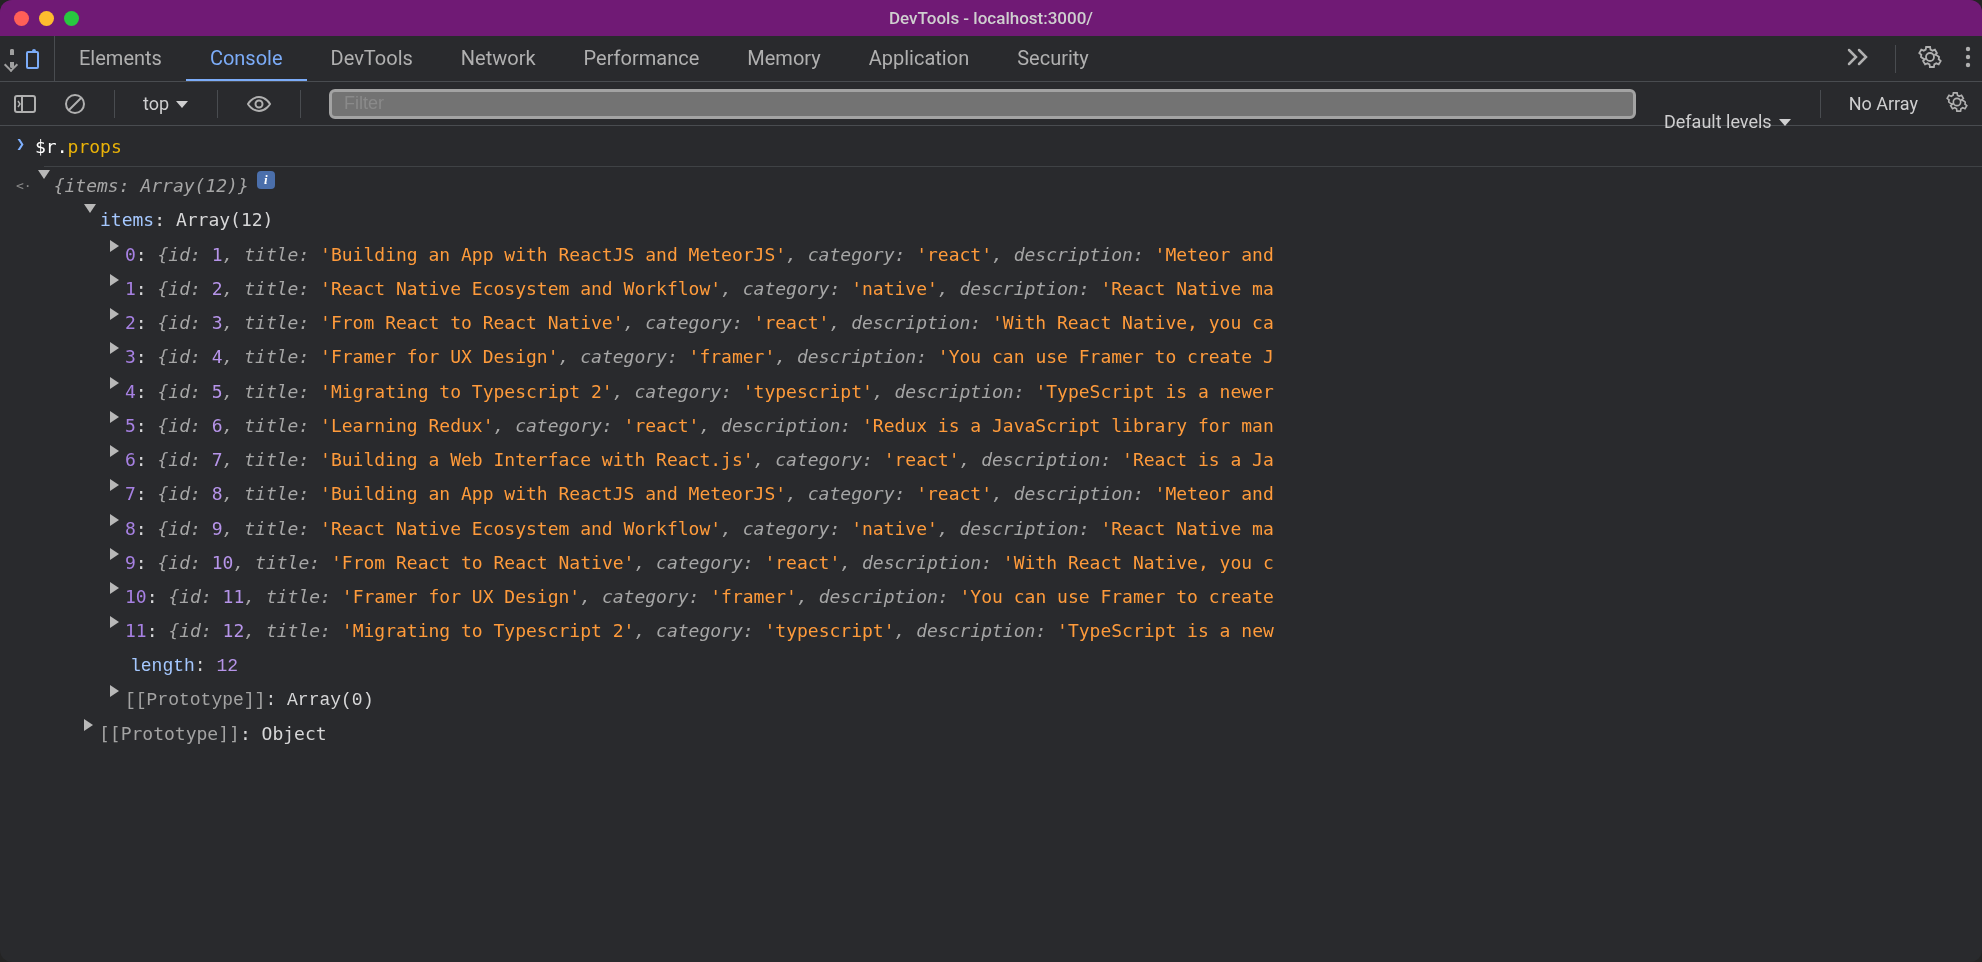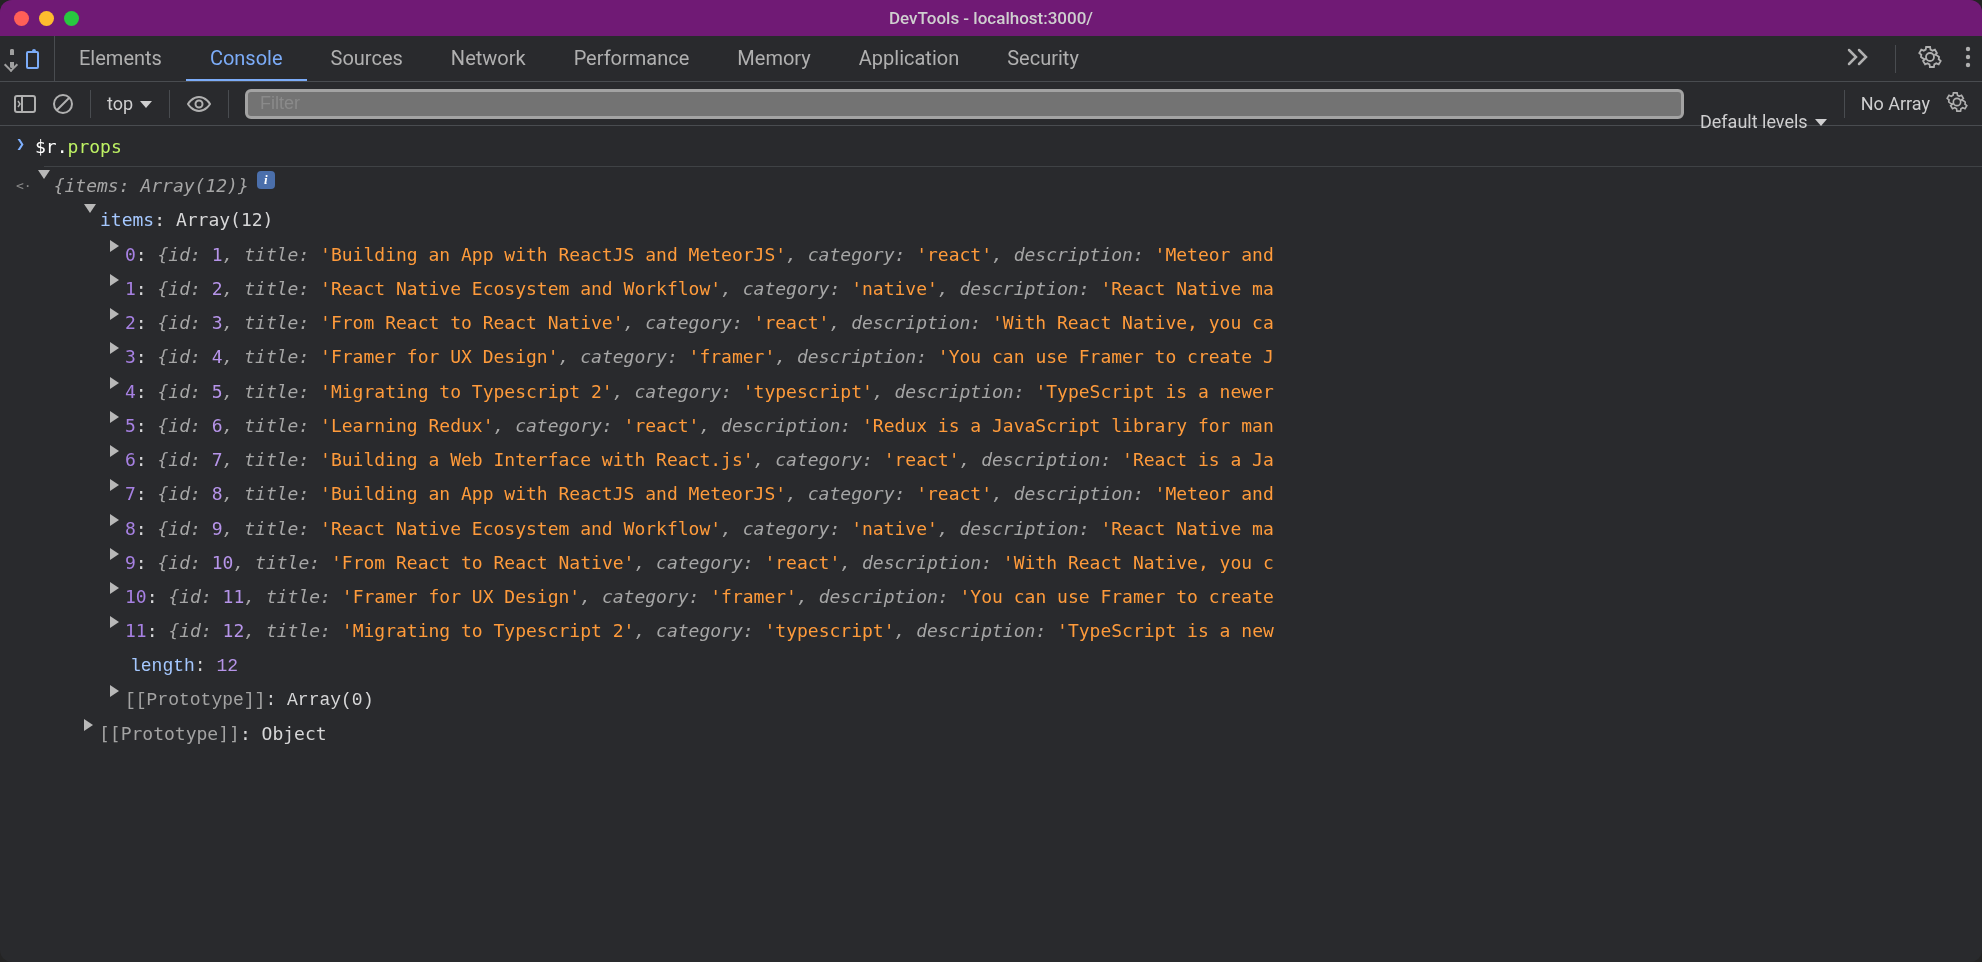--- a/index.html
+++ b/index.html
@@ -131,21 +131,21 @@
   height: 28px;
   background: #494c50;
 }
 .toolbar {
   height: 44px;
   background: #292a2d;
   display: flex;
   align-items: center;
   border-bottom: 1px solid #494c50;
   padding: 0 14px;
-  gap: 16px;
+  gap: 28px;
 }
 .toolbar-btn {
   display: flex;
   align-items: center;
   color: #b0b0b0;
   cursor: pointer;
 }
 .context-selector {
   display: flex;
   align-items: center;
@@ -225,21 +225,21 @@
   border-width: 6.5px 0 6.5px 9px;
   border-color: transparent transparent transparent #b8b8b8;
   margin-right: 6px;
 }
 .hr-console {
   border: none;
   border-top: 1px solid #3f4245;
   margin: 2px 0 2px 44px;
 }
 .tok-dollar { color: #ffffff; }
-.tok-prop { color: #bef264; }
+.tok-prop { color: #eab308; }
 .tok-brace { color: #a6a6a6; font-style: italic; }
 .tok-key { color: #a6a6a6; font-style: italic; }
 .tok-items { color: #a5c8ff; }
 .tok-type { color: #d7d7d8; }
 .tok-idx { color: #a781e3; }
 .tok-objkey { color: #a6a6a6; font-style: italic; }
 .tok-num { color: #b694e9; }
 .tok-str { color: #ff9b3b; }
 .tok-len { color: #a5c8ff; }
 .tok-proto { color: #a3a3a3; }
@@ -283,21 +283,21 @@
   </div>
 
   <div class="tabbar">
     <div class="tabbar-left">
       <span><span class="icon-inspect"></span></span>
       <span><span class="icon-device"></span></span>
     </div>
     <div class="tabbar-tabs">
       <div class="tab">Elements</div>
       <div class="tab active">Console</div>
-      <div class="tab">Sources</div>
+      <div class="tab">DevTools</div>
       <div class="tab">Network</div>
       <div class="tab">Performance</div>
       <div class="tab">Memory</div>
       <div class="tab">Application</div>
       <div class="tab">Security</div>
     </div>
     <div class="tabbar-right">
       <span class="icon-chevrons">
         <svg width="26" height="18" viewBox="0 0 26 18">
             <path d="M2 2 L9 9 L2 16 M12 2 L19 9 L12 16" stroke="#b0b0b0" stroke-width="2.5" fill="none" stroke-linecap="round"></path>

